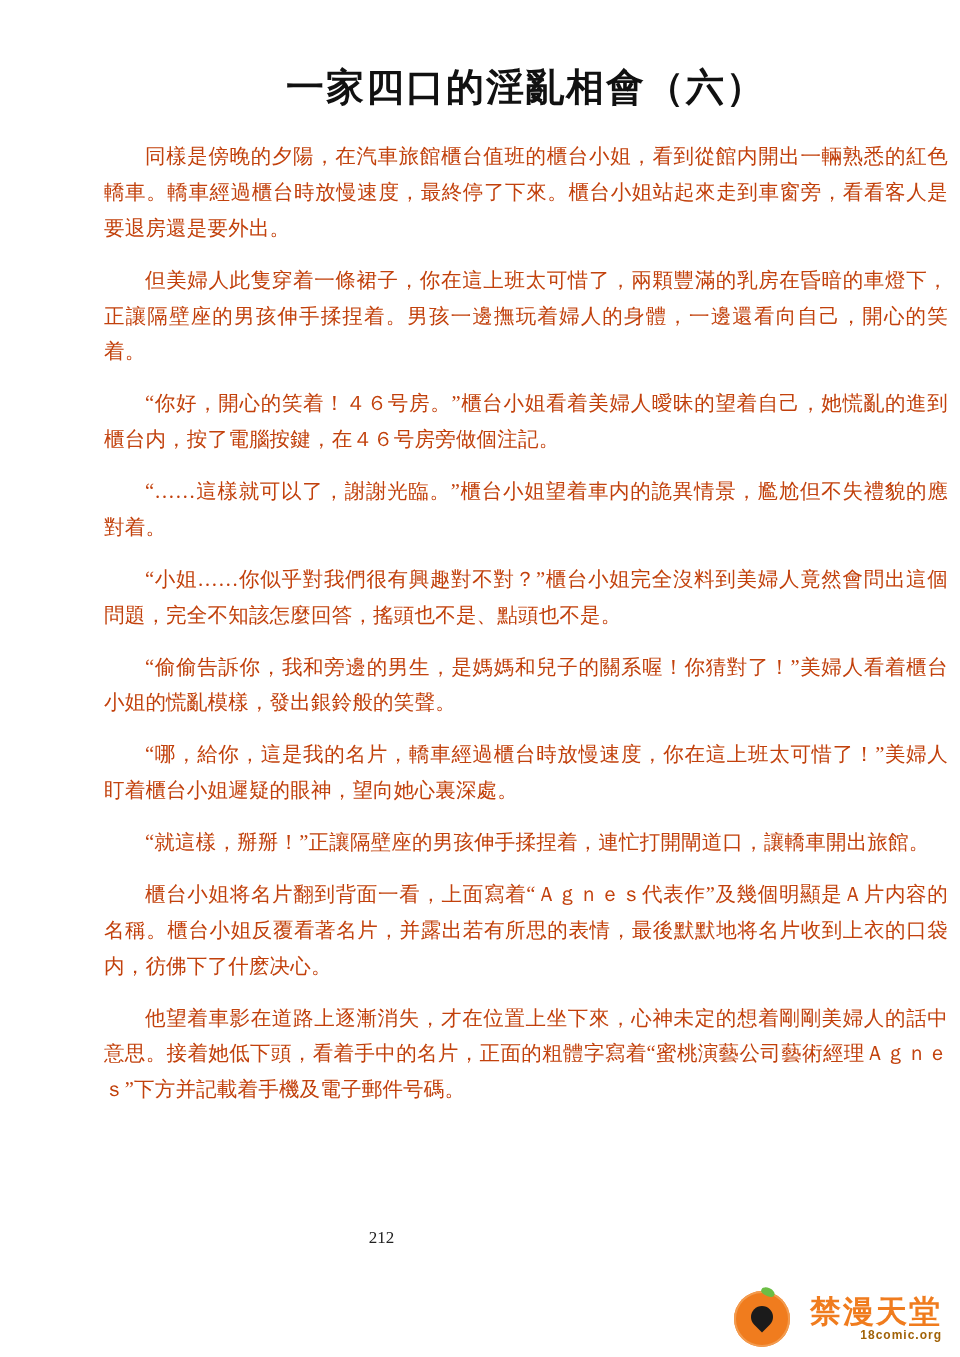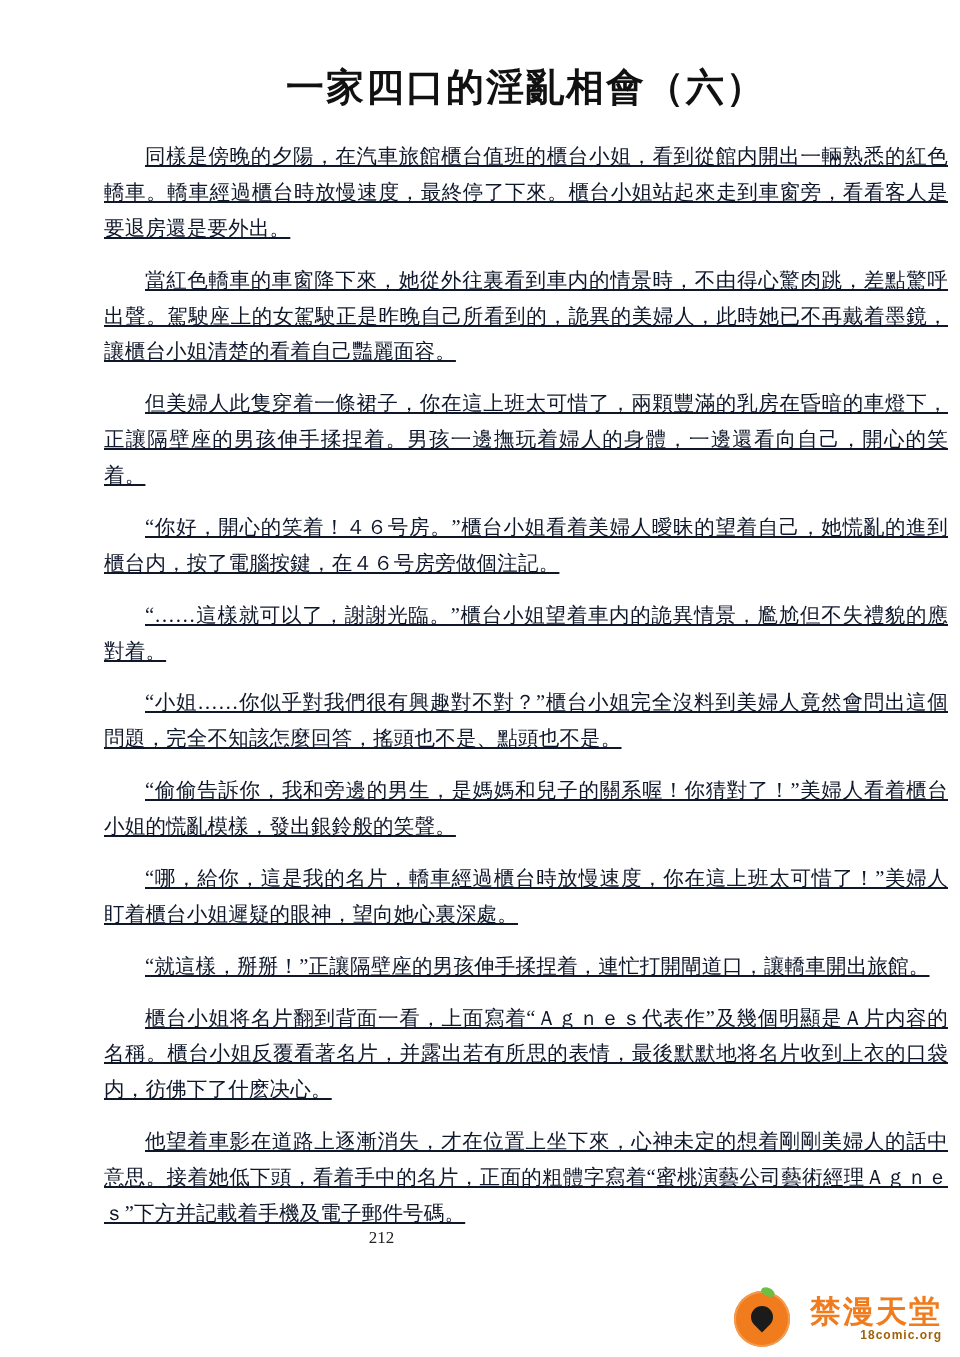--- a/index.html
+++ b/index.html
@@ -36,23 +36,22 @@
     color: #111111;
     font-family: "Liberation Serif", "DejaVu Serif", serif;
   }
   .para {
     font-size: 20.5px;
     line-height: 1.75;
     text-align: justify;
     text-justify: inter-ideograph;
     margin: 0 0 16px 0;
     text-indent: 2em;
-    color: #0f172a;
+    color: #c2410c;
     letter-spacing: 0.2px;
-    text-decoration: underline;
   }
   .page-number {
     position: absolute;
     left: 0;
     top: 1228px;
     width: 763px;
     text-align: center;
     font-size: 17px;
     color: #222222;
   }
@@ -117,21 +116,20 @@
 </style>
 </head>
 <body>
 
 <div class="page">
 
   <div class="content">
     <h1 class="doc-title">一家四口的淫亂相會（六）</h1>
 
     <p class="para">同樣是傍晚的夕陽，在汽車旅館櫃台值班的櫃台小姐，看到從館内開出一輛熟悉的紅色轎車。轎車經過櫃台時放慢速度，最終停了下來。櫃台小姐站起來走到車窗旁，看看客人是要退房還是要外出。</p>
-    <p class="para">當紅色轎車的車窗降下來，她從外往裏看到車内的情景時，不由得心驚肉跳，差點驚呼出聲。駕駛座上的女駕駛正是昨晚自己所看到的，詭異的美婦人，此時她已不再戴着墨鏡，讓櫃台小姐清楚的看着自己豔麗面容。</p>
     <p class="para">但美婦人此隻穿着一條裙子，你在這上班太可惜了，兩顆豐滿的乳房在昏暗的車燈下，正讓隔壁座的男孩伸手揉捏着。男孩一邊撫玩着婦人的身體，一邊還看向自己，開心的笑着。</p>
     <p class="para">“你好，開心的笑着！４６号房。”櫃台小姐看着美婦人曖昧的望着自己，她慌亂的進到櫃台内，按了電腦按鍵，在４６号房旁做個注記。</p>
     <p class="para">“……這樣就可以了，謝謝光臨。”櫃台小姐望着車内的詭異情景，尷尬但不失禮貌的應對着。</p>
     <p class="para">“小姐……你似乎對我們很有興趣對不對？”櫃台小姐完全沒料到美婦人竟然會問出這個問題，完全不知該怎麼回答，搖頭也不是、點頭也不是。</p>
     <p class="para">“偷偷告訴你，我和旁邊的男生，是媽媽和兒子的關系喔！你猜對了！”美婦人看着櫃台小姐的慌亂模樣，發出銀鈴般的笑聲。</p>
     <p class="para">“哪，給你，這是我的名片，轎車經過櫃台時放慢速度，你在這上班太可惜了！”美婦人盯着櫃台小姐遲疑的眼神，望向她心裏深處。</p>
     <p class="para">“就這樣，掰掰！”正讓隔壁座的男孩伸手揉捏着，連忙打開閘道口，讓轎車開出旅館。</p>
     <p class="para">櫃台小姐将名片翻到背面一看，上面寫着“Ａｇｎｅｓ代表作”及幾個明顯是Ａ片内容的名稱。櫃台小姐反覆看著名片，并露出若有所思的表情，最後默默地将名片收到上衣的口袋内，彷佛下了什麽决心。</p>
     <p class="para">他望着車影在道路上逐漸消失，才在位置上坐下來，心神未定的想着剛剛美婦人的話中意思。接着她低下頭，看着手中的名片，正面的粗體字寫着“蜜桃演藝公司藝術經理Ａｇｎｅｓ”下方并記載着手機及電子郵件号碼。</p>
   </div>

